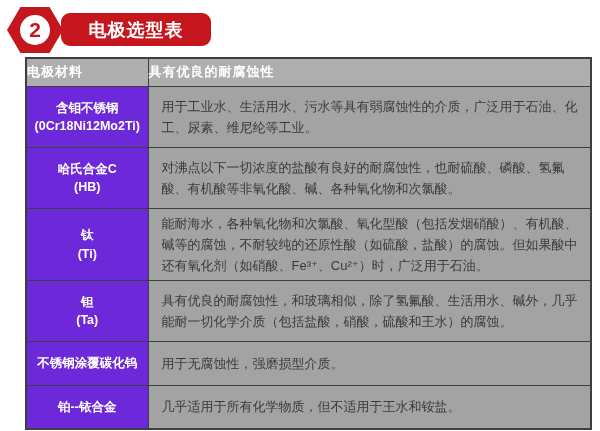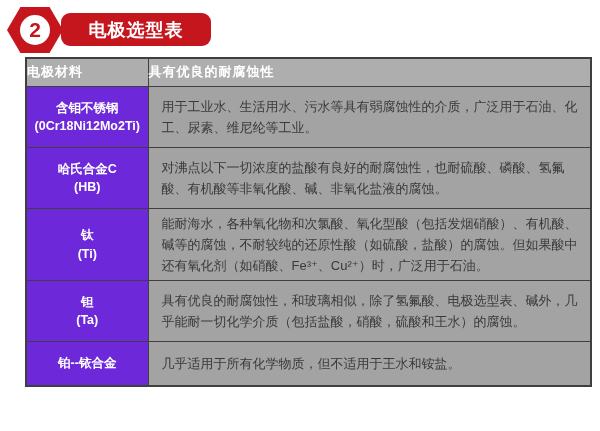--- a/index.html
+++ b/index.html
@@ -120,40 +120,47 @@
         <span class="mat-code">(0Cr18Ni12Mo2Ti)</span>
       </td>
       <td class="desc">用于工业水、生活用水、污水等具有弱腐蚀性的介质，广泛用于石油、化工、尿素、维尼纶等工业。</td>
     </tr>
 
     <tr>
       <td class="mat">
         <span class="mat-name">哈氏合金C</span>
         <span class="mat-code">(HB)</span>
       </td>
-      <td class="desc">对沸点以下一切浓度的盐酸有良好的耐腐蚀性，也耐硫酸、磷酸、氢氟酸、有机酸等非氧化酸、碱、非氧化盐液的腐蚀。</td>
+      <td class="desc">对沸点以下一切浓度的盐酸有良好的耐腐蚀性，也耐硫酸、磷酸、氢氟酸、有机酸等非氧化酸、碱、各种氧化物和次氯酸。</td>
     </tr>
 
 
     <tr>
       <td class="mat">
         <span class="mat-name">钛</span>
         <span class="mat-code">(Ti)</span>
       </td>
       <td class="desc">能耐海水，各种氧化物和次氯酸、氧化型酸（包括发烟硝酸）、有机酸、碱等的腐蚀，不耐较纯的还原性酸（如硫酸，盐酸）的腐蚀。但如果酸中还有氧化剂（如硝酸、Fe³⁺、Cu²⁺）时，广泛用于石油。</td>
     </tr>
 
     <tr>
       <td class="mat">
         <span class="mat-name">钽</span>
         <span class="mat-code">(Ta)</span>
       </td>
-      <td class="desc">具有优良的耐腐蚀性，和玻璃相似，除了氢氟酸、电极选型表、碱外，几乎能耐一切化学介质（包括盐酸，硝酸，硫酸和王水）的腐蚀。</td>
+      <td class="desc">具有优良的耐腐蚀性，和玻璃相似，除了氢氟酸、生活用水、碱外，几乎能耐一切化学介质（包括盐酸，硝酸，硫酸和王水）的腐蚀。</td>
     </tr>
 
+    <tr>
+      <td class="mat">
+        <span class="mat-name">不锈钢涂覆碳化钨</span>
+        
+      </td>
+      <td class="desc">用于无腐蚀性，强磨损型介质。</td>
+    </tr>
 
     <tr>
       <td class="mat">
         <span class="mat-name">铂--铱合金</span>
         
       </td>
       <td class="desc">几乎适用于所有化学物质，但不适用于王水和铵盐。</td>
     </tr>
   </tbody>
   </table>

